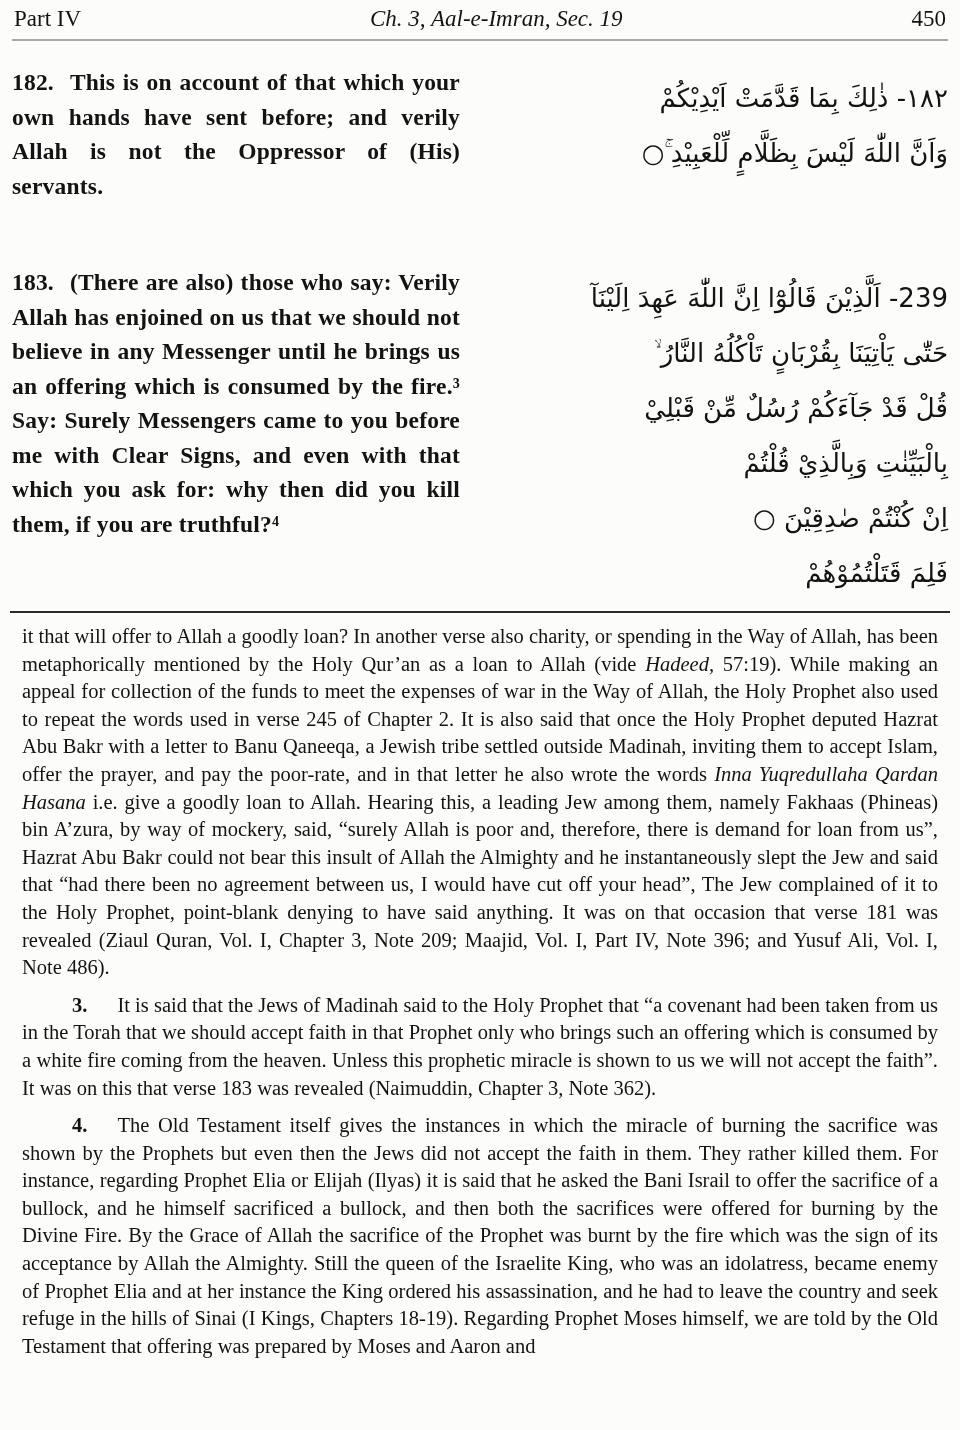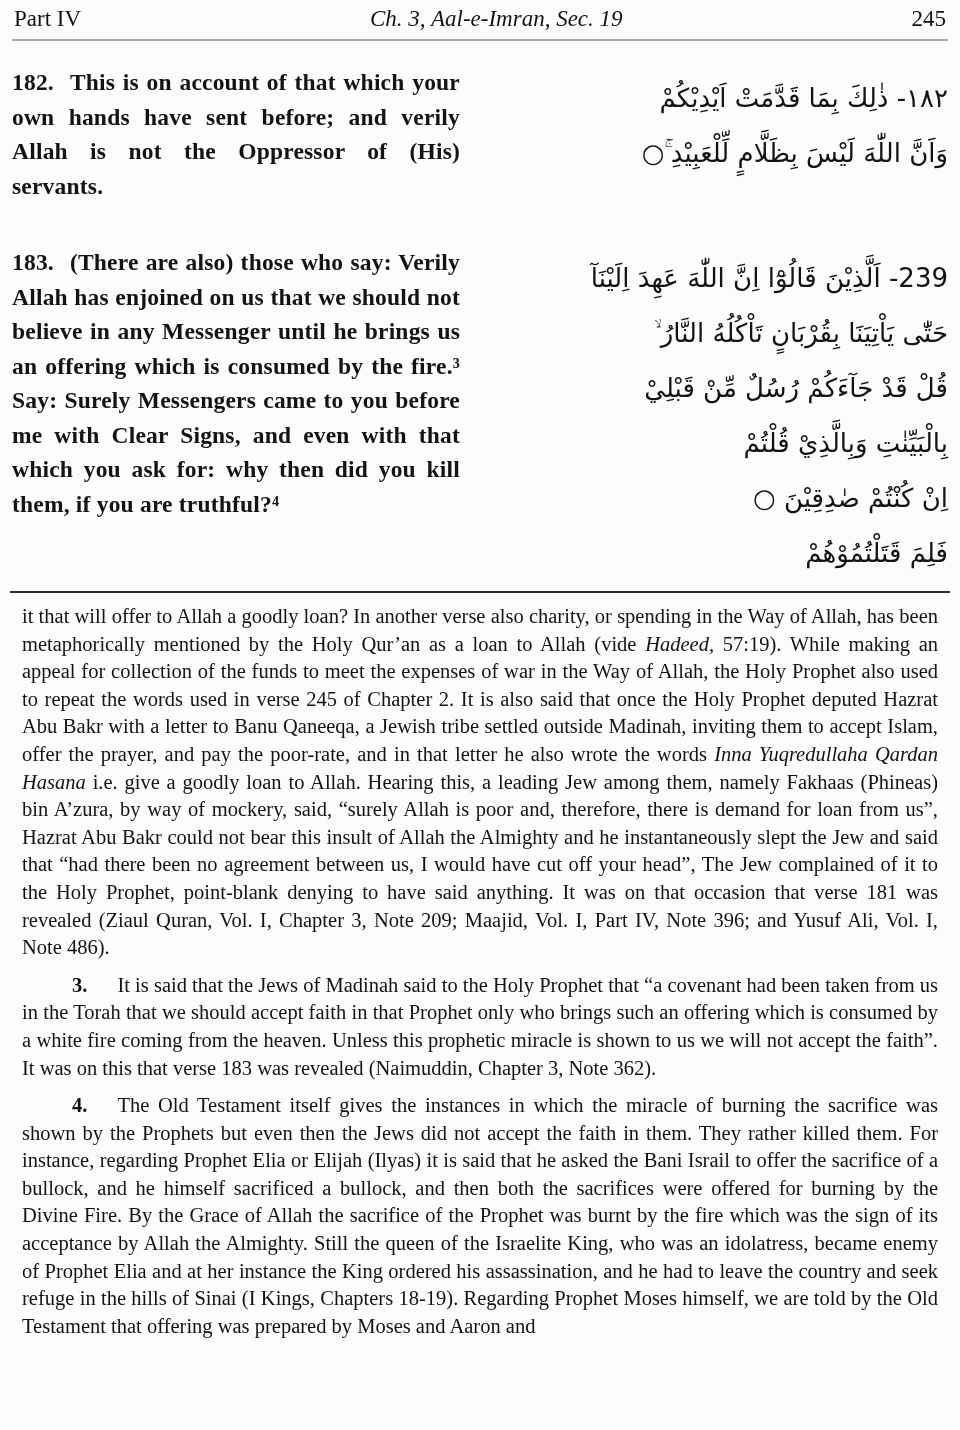--- a/index.html
+++ b/index.html
@@ -33,21 +33,21 @@
     margin: 7px 0 0 0;
   }
   
   .verses { margin-top: 24px; }
   .verse-row {
     display: flex;
     justify-content: space-between;
     align-items: flex-start;
     gap: 7px;
   }
-  .verse-row + .verse-row { margin-top: 42px; }
+  .verse-row + .verse-row { margin-top: 62px; }
   .english {
     width: 448px;
     font-weight: bold;
     font-size: 23.5px;
     line-height: 34.5px;
     text-align: justify;
     letter-spacing: 0.2px;
   }
   .vnum { margin-right: 16px; }
   .arabic {
@@ -79,21 +79,21 @@
   .italic { font-style: italic; }
 </style>
 </head>
 <body>
 
 <div class="page">
 
   <div class="header">
     <span>Part IV</span>
     <span class="header-center">Ch. 3, Aal-e-Imran, Sec. 19</span>
-    <span>245</span>
+    <span>450</span>
   </div>
   <hr class="header-rule">
 
   <div class="verses">
 
     <div class="verse-row">
       <div class="english">
         <span class="vnum">182.</span><span>This is on account of that which your own hands have sent before; and verily Allah is not the Oppressor of (His) servants.</span>
       </div>
       <div class="arabic">

